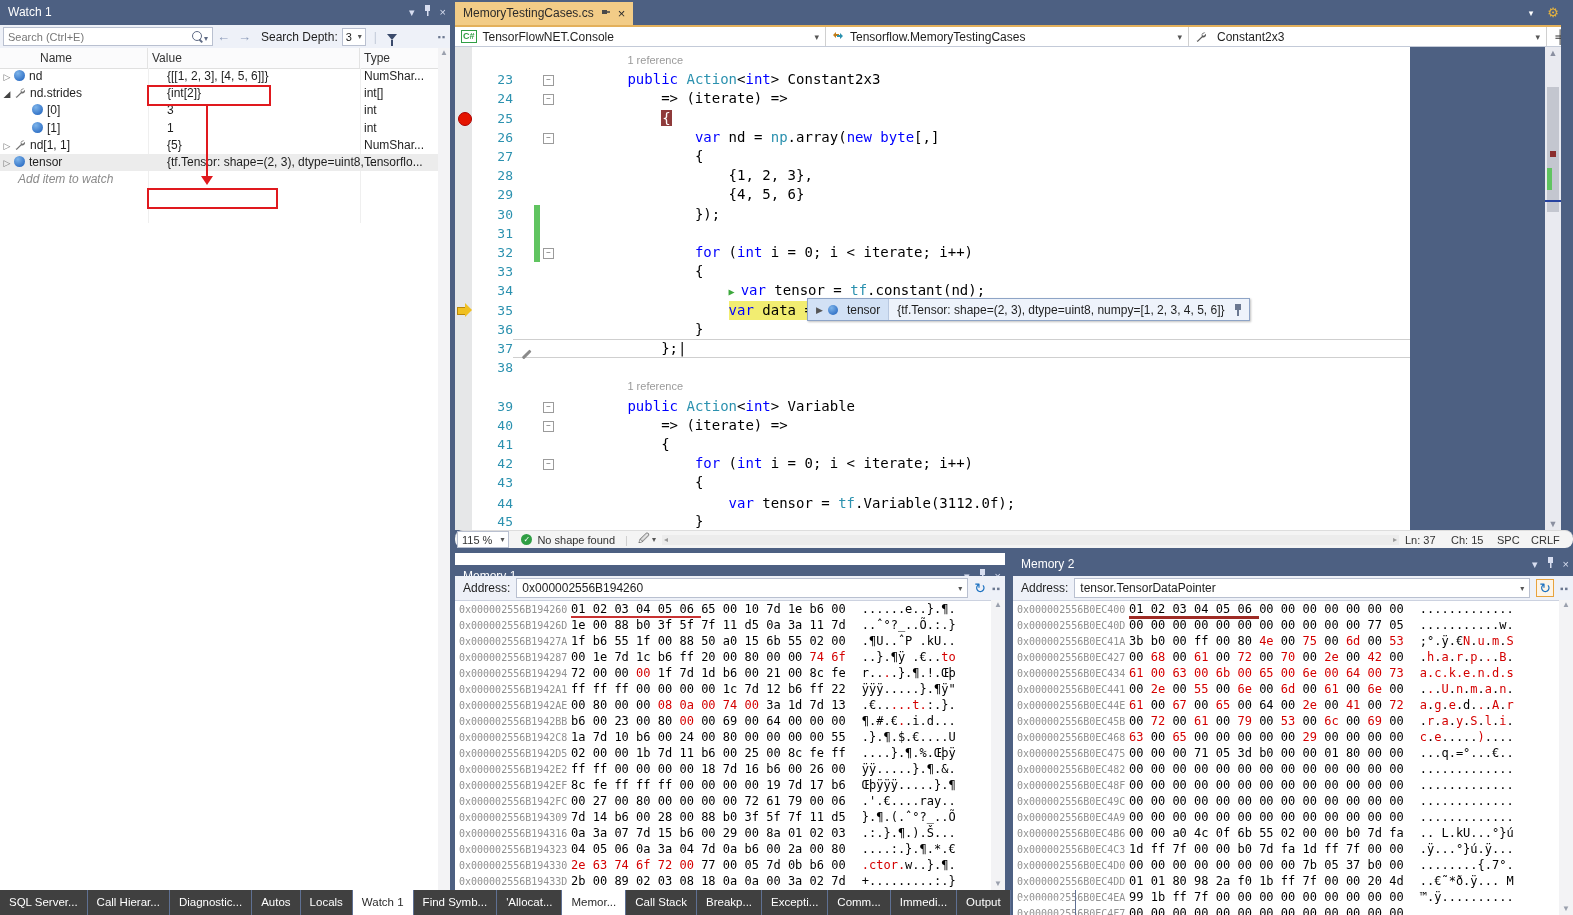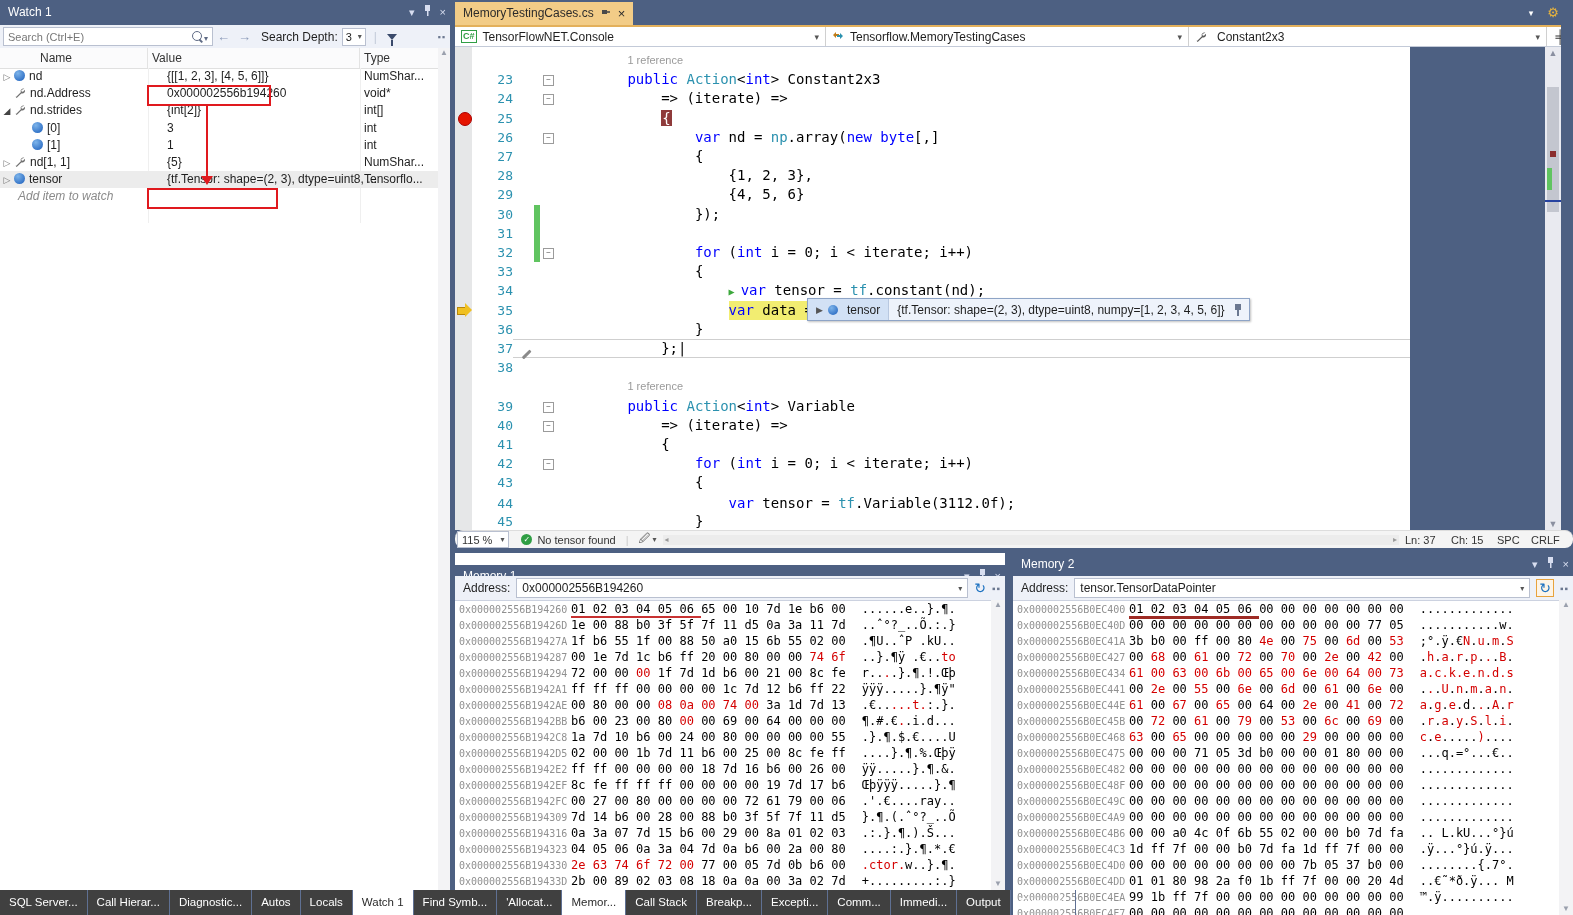--- a/index.html
+++ b/index.html
@@ -150,27 +150,20 @@
       <span class="wcol" style="left:148px;width:212px;">Value</span>
       <span class="wcol" style="left:360px;width:78px;border-right:none;">Type</span>
     </div>
     <div class="colline" style="left:148px;"></div>
     <div class="colline" style="left:360px;"></div>
     <div id="watch-rows">
         <div class="wrow">
           <span class="nm"><span class="expander">▷</span><span class="ball"></span><span>nd</span></span>
           <span class="vl">{[[1, 2, 3], [4, 5, 6]]}</span>
           <span class="tp">NumShar...</span>
-        </div>
-        <div class="wrow">
-          <span class="nm"><span class="expander" style="width: 14px;"></span><span class="wrench-ic"><svg width="12" height="12" viewBox="0 0 16 16">
-                <path d="M13.8 2.2a3.6 3.6 0 0 0-4.7 4.7L3 13l-1-.1 1.6 1.7 6.2-6.1a3.6 3.6 0 0 0 4.7-4.7L12 6.3l-1.9-.4-.4-1.9z" fill="#707070"></path>
-              </svg></span><span>nd.Address</span></span>
-          <span class="vl">0x000002556b194260</span>
-          <span class="tp">void*</span>
         </div>
         <div class="wrow">
           <span class="nm"><span class="expander" style="color: rgb(68, 68, 68);">◢</span><span class="wrench-ic"><svg width="12" height="12" viewBox="0 0 16 16">
                 <path d="M13.8 2.2a3.6 3.6 0 0 0-4.7 4.7L3 13l-1-.1 1.6 1.7 6.2-6.1a3.6 3.6 0 0 0 4.7-4.7L12 6.3l-1.9-.4-.4-1.9z" fill="#707070"></path>
               </svg></span><span>nd.strides</span></span>
           <span class="vl">{int[2]}</span>
           <span class="tp">int[]</span>
         </div>
         <div class="wrow">
           <span class="nm" style="padding-left: 18px;"><span class="expander"></span><span class="ball"></span><span>[0]</span></span>
@@ -293,21 +286,21 @@
       <span class="arr" style="bottom:1px;">▼</span>
     </div>
     <div id="rightstrip"></div>
 
     <div id="edstatus">
       <span id="zoomcombo">
         <span>115 %</span>
           <span style="font-size:8px;color:#555;">▾</span>
       </span>
       <span class="okdot">✓</span>
-      <span>No tensor found</span>
+      <span>No shape found</span>
       <span style="color:#ccc;margin:0 10px;">|</span>
       <span style="color:#6b6b6b;">🖉<span style="font-size:8px;color:#555;"> ▾</span></span>
       <div id="hsb">
           <span style="position:absolute;left:2px;">◂</span>
           <span style="position:absolute;right:2px;">▸</span>
         </div>
       <div class="edright">
         <span>Ln: 37</span>
         <span>Ch: 15</span>
         <span style="width:34px;">SPC</span>

